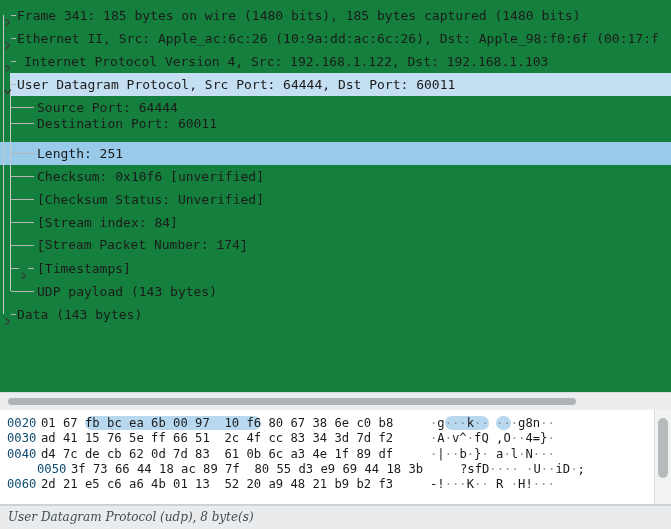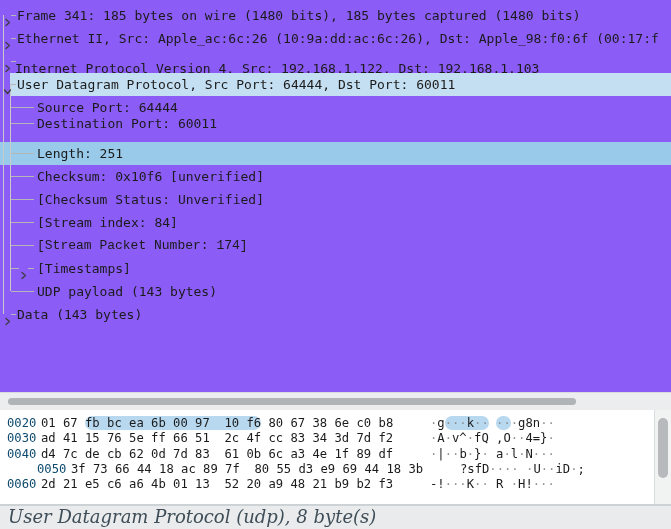--- a/index.html
+++ b/index.html
@@ -1,19 +1,19 @@
 <!DOCTYPE html>
 <html><head>
 <meta charset="utf-8">
 <style>
   html,body{margin:0;padding:0;background:#ffffff;}
   .app{position:relative;width:671px;height:529px;background:#ffffff;overflow:hidden;
        font-family:"DejaVu Sans Mono",monospace;}
   
-  .detail{position:absolute;top:0;left:0;width:671px;height:393px;background:#8b5cf6;
+  .detail{position:absolute;top:0;left:0;width:671px;height:393px;background:#15803d;
           border-bottom:1px solid #d8dadb;box-sizing:border-box;overflow:hidden;}
   .trow{position:absolute;left:0;width:671px;height:23px;line-height:23px;
         font-size:13px;color:#1b1b1b;}
   .trow.sel{background:#99cae9;}
   .relbg{position:absolute;left:10px;right:0;top:0;bottom:0;background:#c4dff2;}
   .tlabel{position:absolute;white-space:pre;top:0;}
   .chev{position:absolute;top:7px;width:9px;height:9px;z-index:3;}
   .dash{position:absolute;height:1px;background:#b6b6b6;top:11px;z-index:2;}
   .vline{position:absolute;width:1px;background:#c9c9c9;z-index:2;}
   
@@ -28,21 +28,21 @@
   .hx{position:absolute;left:41px;top:0;white-space:pre;}
   .asc{position:absolute;left:430px;top:0;white-space:pre;}
   .hi{background:#b7d8ef;border-radius:7px;}
   .dim{color:#8e9396;}
   .vtrack{position:absolute;right:0;top:0;width:17px;height:94px;background:#f1f2f2;
           border-left:1px solid #dadddf;box-sizing:border-box;}
   .vthumb{position:absolute;left:3px;top:8px;width:10px;height:60px;border-radius:5px;background:#b6babc;}
   
   .status{position:absolute;top:505px;left:0;width:671px;height:24px;background:#e9ebec;
           border-top:1px solid #cdd3d6;box-sizing:border-box;
-          font-family:"DejaVu Serif",serif;font-style:italic;font-size:18px;
+          font-family:"DejaVu Serif",serif;font-style:italic;font-size:12px;
           color:#3e4d57;line-height:22px;padding-left:8px;}
 </style>
 </head>
 <body>
 
 <div class="app">
 
   <div class="detail" id="detail-pane">
       <div class="trow" style="top: 4px;">
         <span class="dash" style="left: 11px; width: 5px;"></span>
@@ -56,21 +56,21 @@
         <span class="chev" style="left: 3px;"><svg width="9" height="9" viewBox="0 0 9 9">
             <polyline points="3,1.5 6.5,4.5 3,7.5" fill="none" stroke="#3a3a3a" stroke-width="1.2" stroke-linecap="round" stroke-linejoin="round"></polyline>
           </svg></span>
         <span class="tlabel" style="left: 17px;">Ethernet II, Src: Apple_ac:6c:26 (10:9a:dd:ac:6c:26), Dst: Apple_98:f0:6f (00:17:f</span>
       </div>
       <div class="trow" style="top: 50px;">
         <span class="dash" style="left: 11px; width: 5px;"></span>
         <span class="chev" style="left: 3px;"><svg width="9" height="9" viewBox="0 0 9 9">
             <polyline points="3,1.5 6.5,4.5 3,7.5" fill="none" stroke="#3a3a3a" stroke-width="1.2" stroke-linecap="round" stroke-linejoin="round"></polyline>
           </svg></span>
-        <span class="tlabel" style="left: 15px; margin-top: 7px;">Internet Protocol Version 4, Src: 192.168.1.122, Dst: 192.168.1.103</span>
+        <span class="tlabel" style="left: 24px;">Internet Protocol Version 4, Src: 192.168.1.122, Dst: 192.168.1.103</span>
       </div>
       <div class="trow" style="top: 73px;">
         <div class="relbg"></div>
         <span class="dash" style="left: 11px; width: 5px;"></span>
         <span class="chev" style="left: 3px;"><svg width="9" height="9" viewBox="0 0 9 9">
             <polyline points="1.5,3 4.5,6.5 7.5,3" fill="none" stroke="#3a3a3a" stroke-width="1.2" stroke-linecap="round" stroke-linejoin="round"></polyline>
           </svg></span>
         <span class="tlabel" style="left: 17px;">User Datagram Protocol, Src Port: 64444, Dst Port: 60011</span>
       </div>
       <div class="trow" style="top: 96px;">

